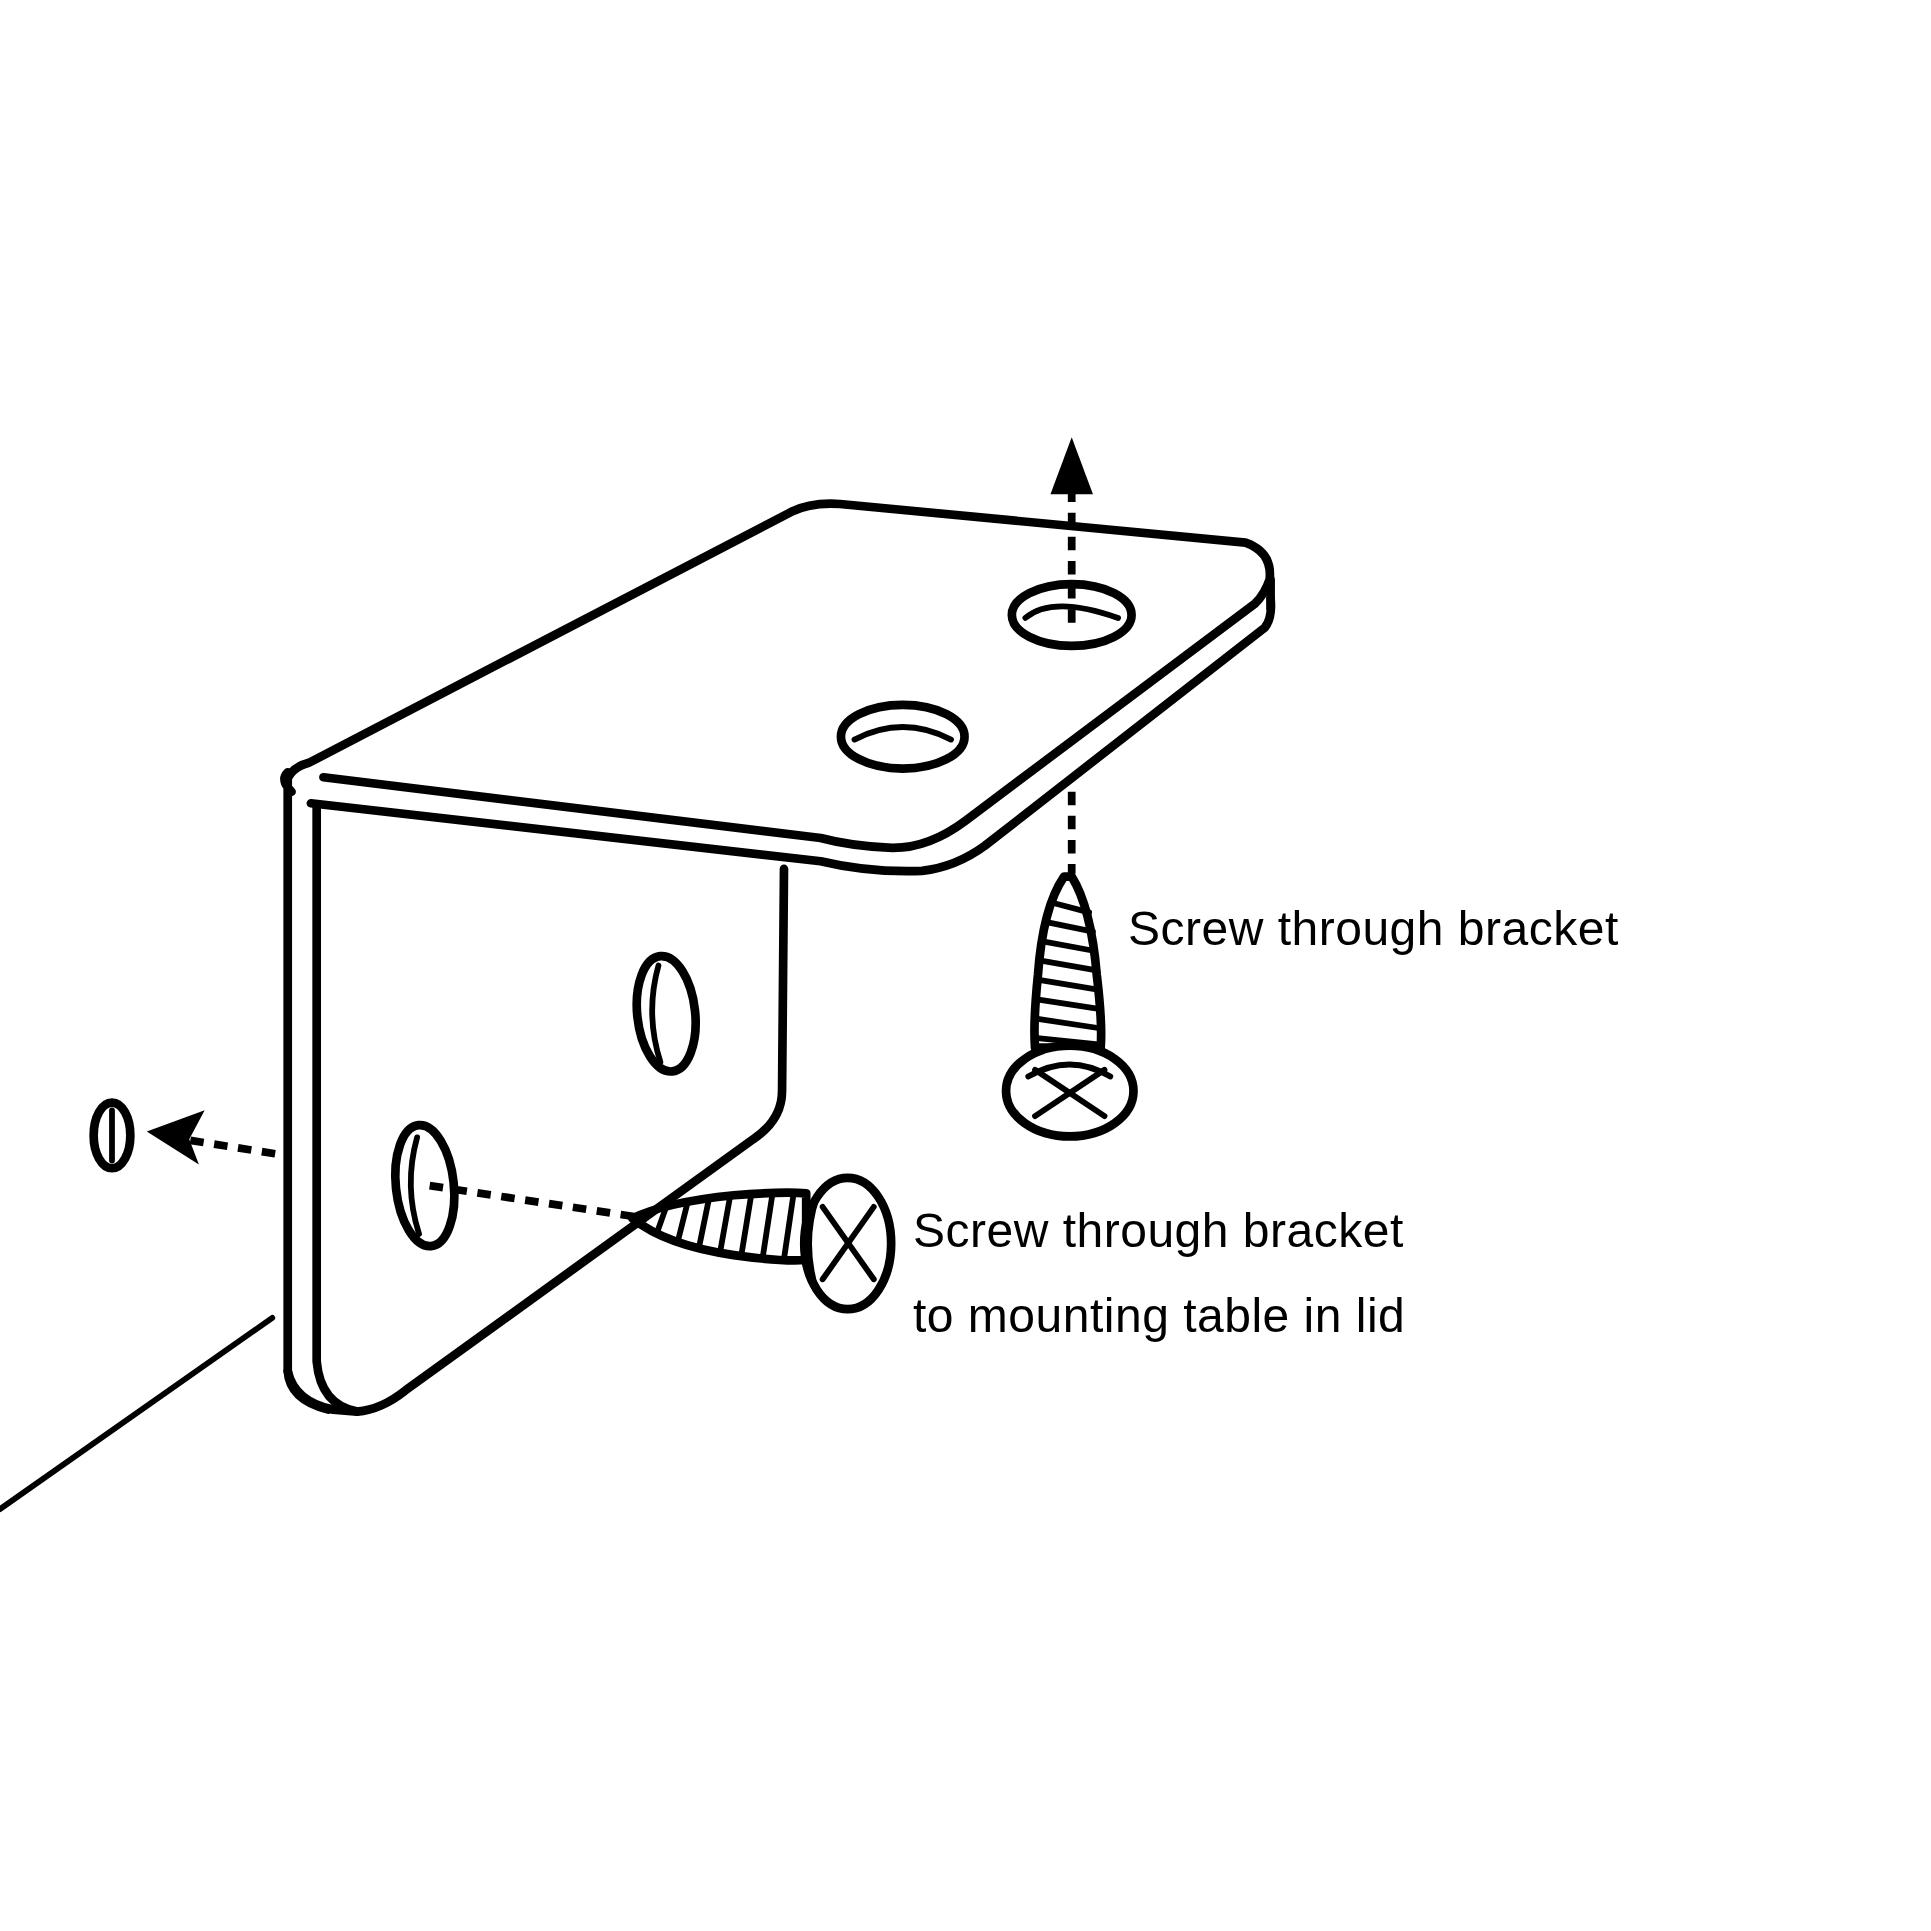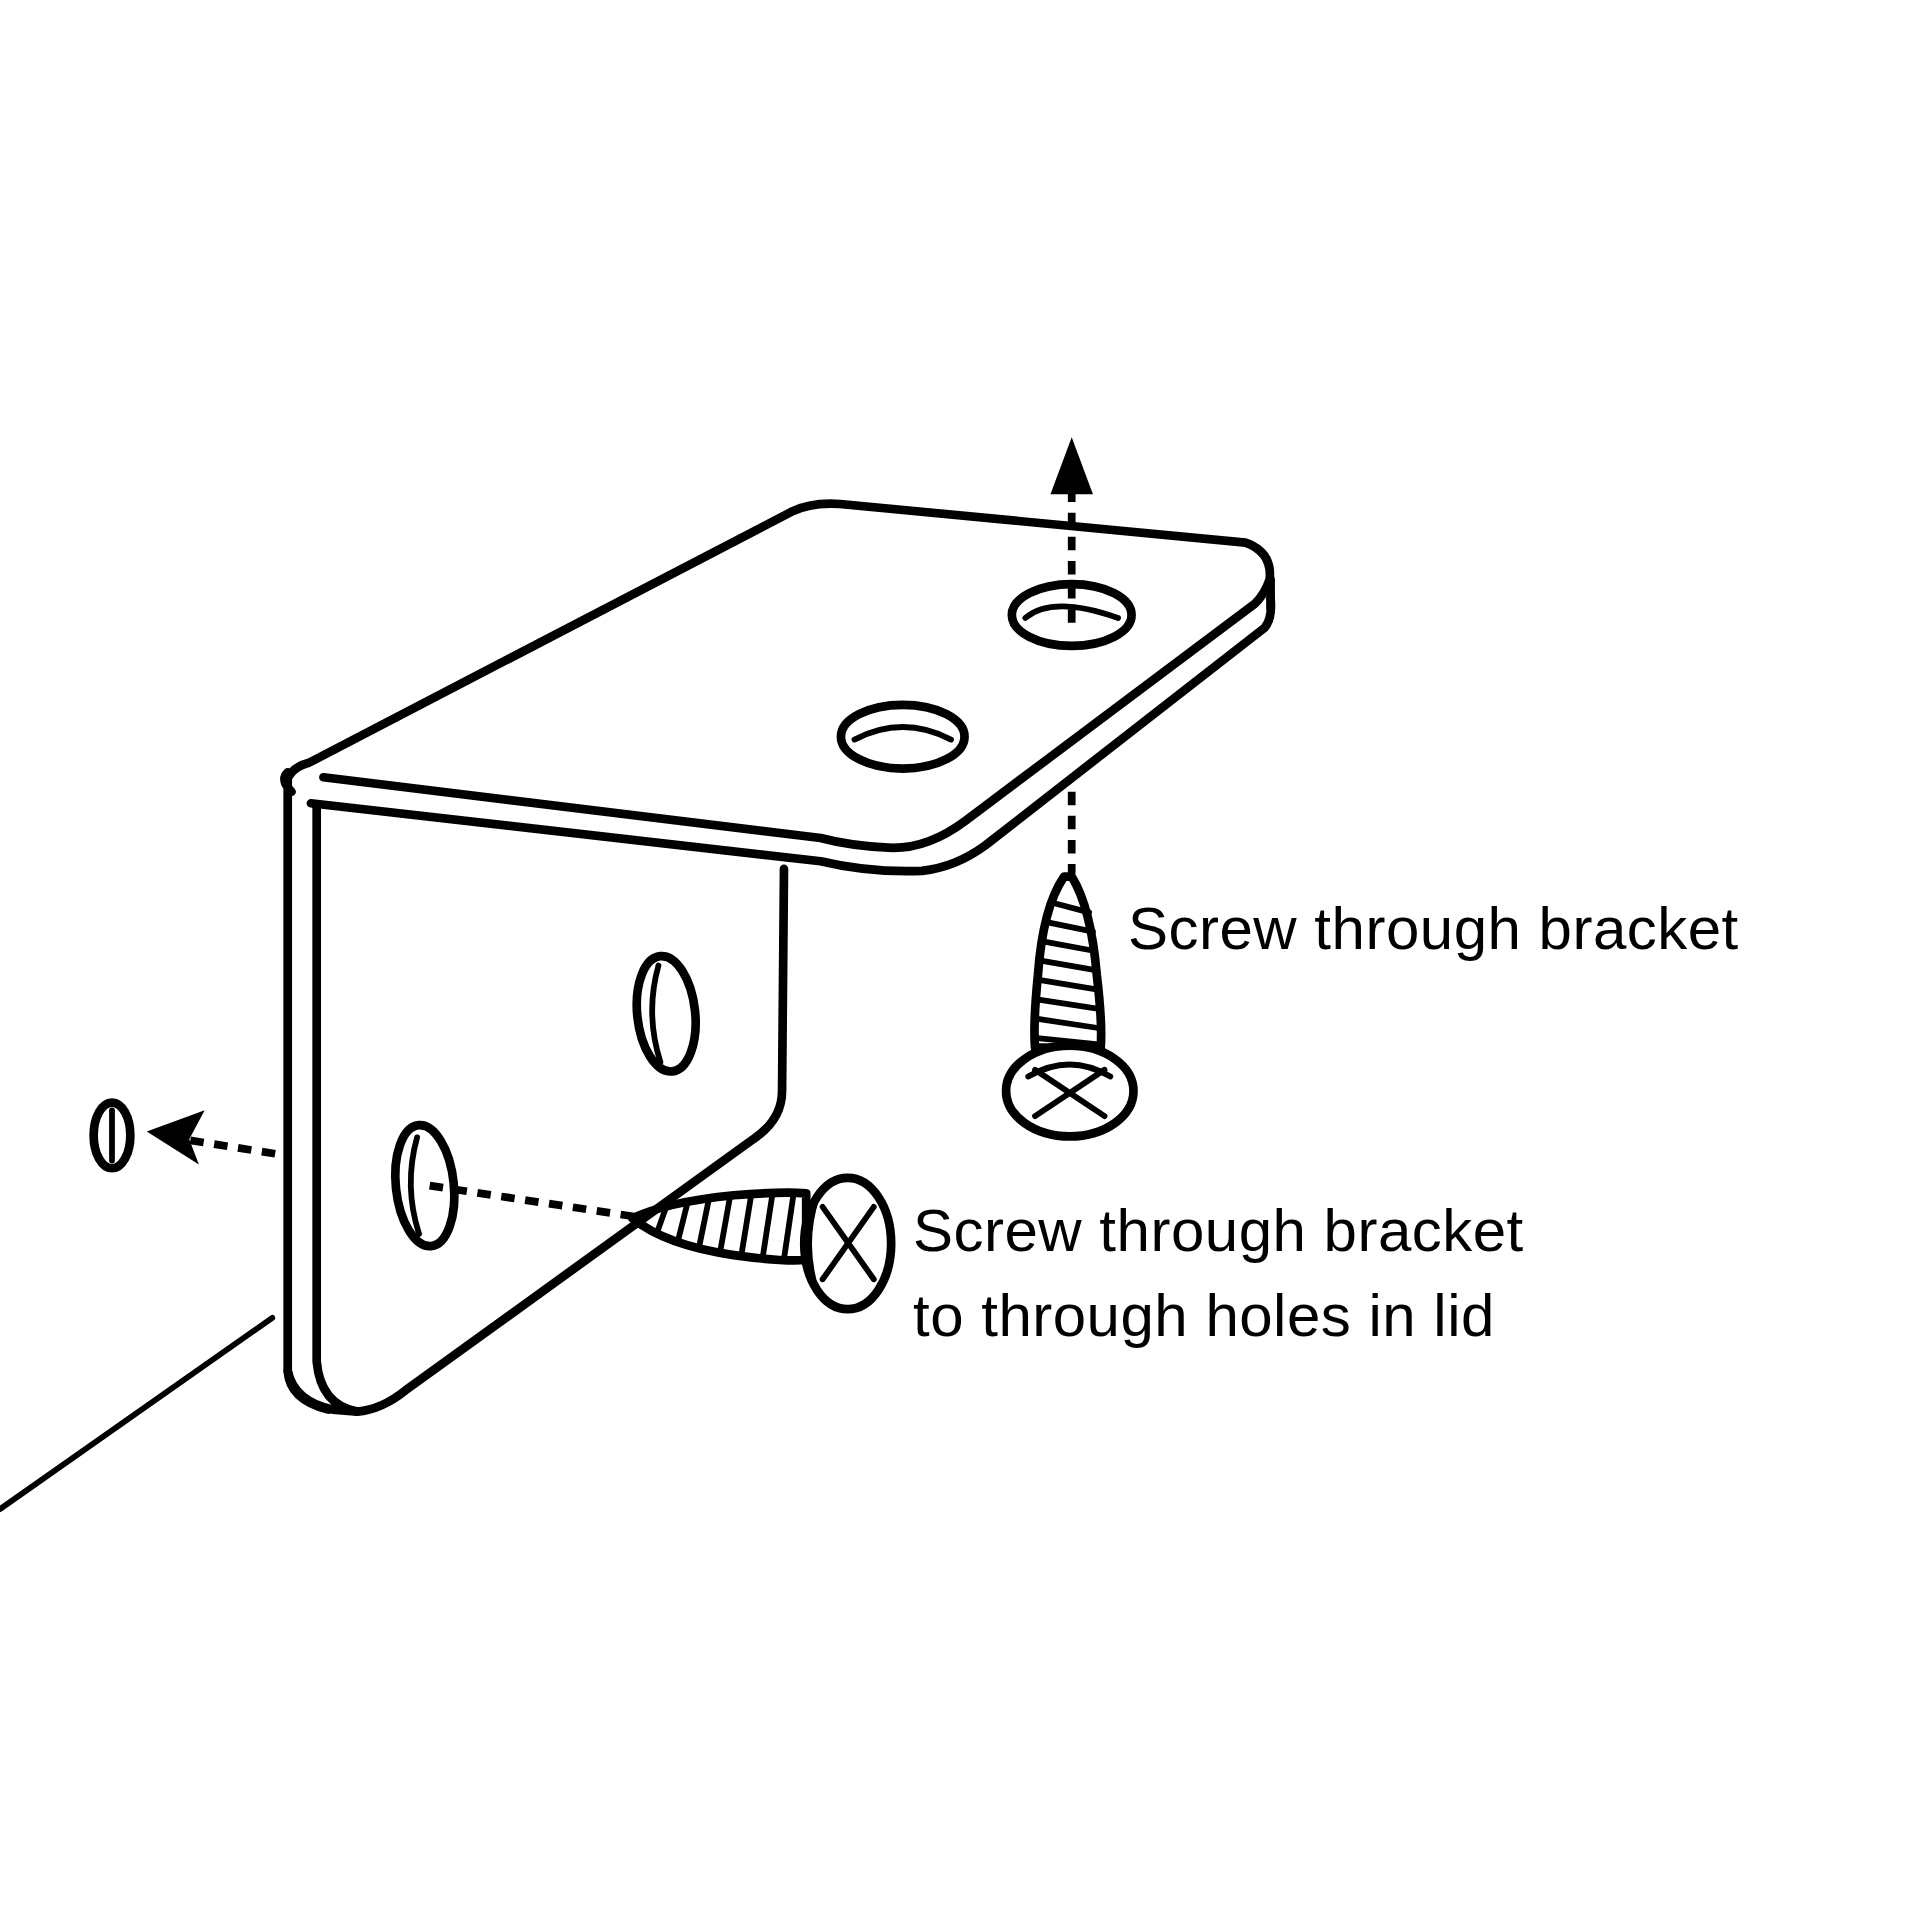--- a/index.html
+++ b/index.html
@@ -45,21 +45,21 @@
     .art .fillw {
       fill: #ffffff;
     }
     .art .fillb {
       fill: #000000;
       stroke: none;
     }
     .label {
       position: absolute;
       font-family: "Liberation Sans", sans-serif;
-      font-size: 60px;
+      font-size: 48px;
       line-height: 85px;
       color: #000000;
       white-space: nowrap;
       letter-spacing: 0.5px;
     }
     .label span {
       display: block;
     }
     #label-table {
       left: 1128px;
@@ -157,17 +157,17 @@
       <path class="ln-thin" d="M 116 1150 L 116 1202"></path>
     </g>
   </svg>
 
   <div class="label" id="label-table">
     <span>Screw through bracket</span>
   </div>
 
   <div class="label" id="label-lid">
     <span>Screw through bracket</span>
-    <span>to through holes in lid</span>
+    <span>to mounting table in lid</span>
   </div>
 
 </div>
 
 
 </body></html>

